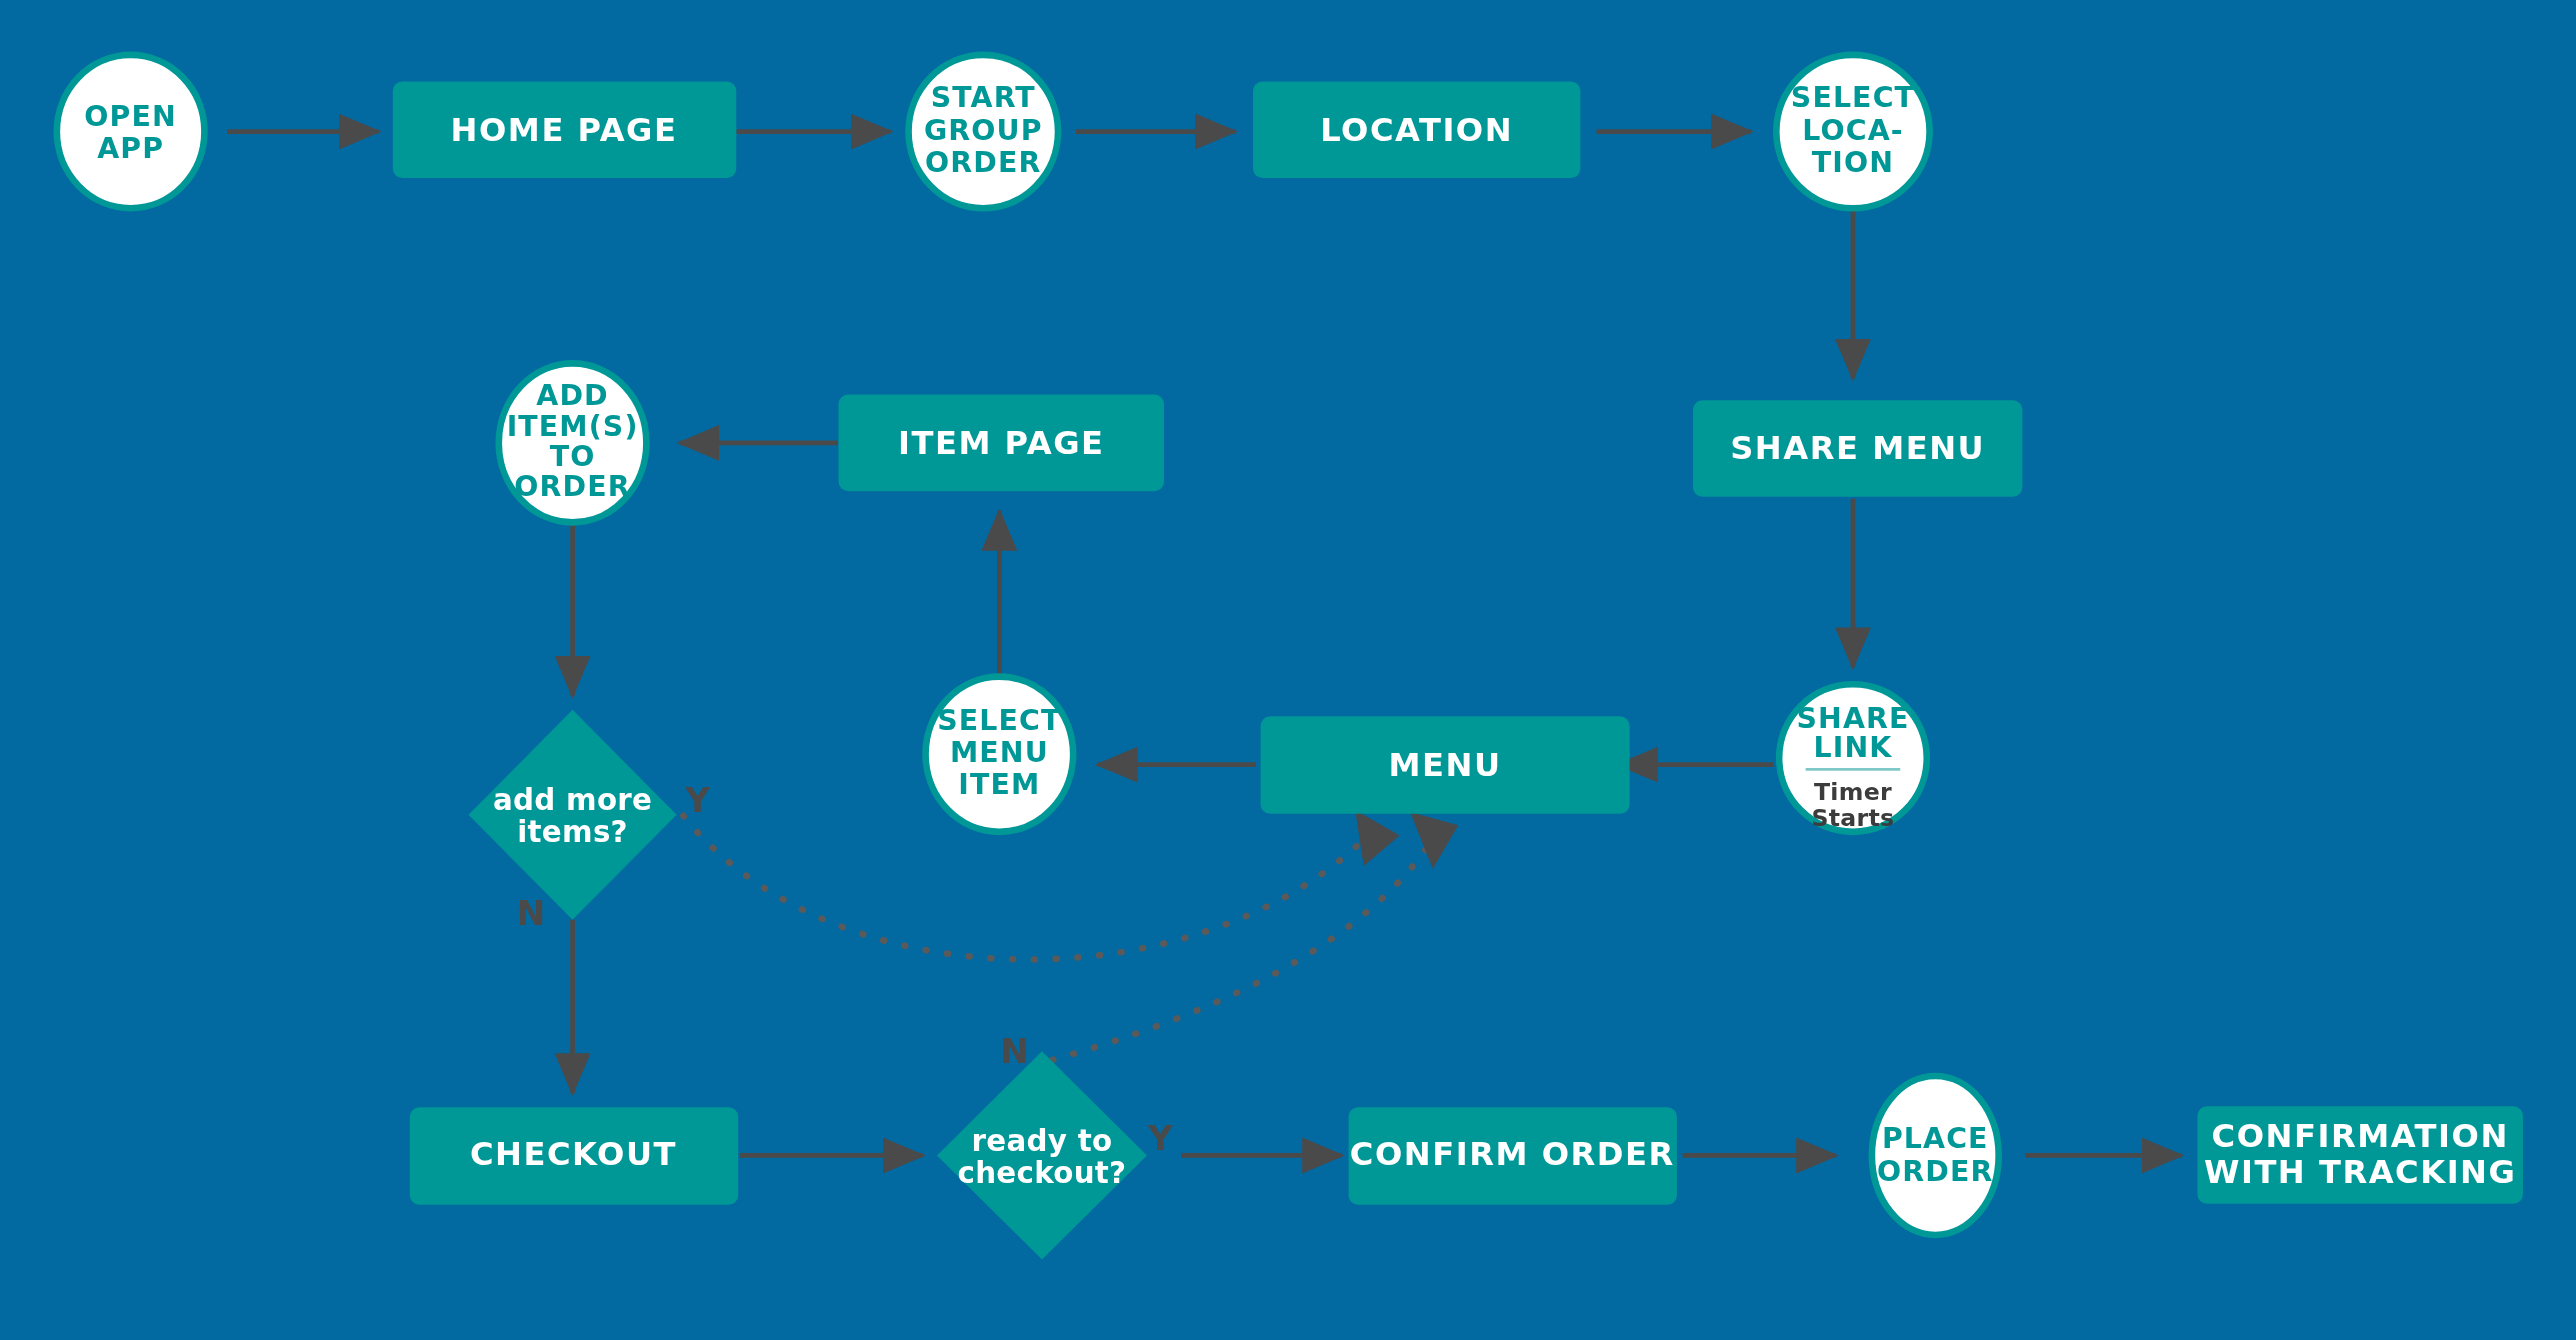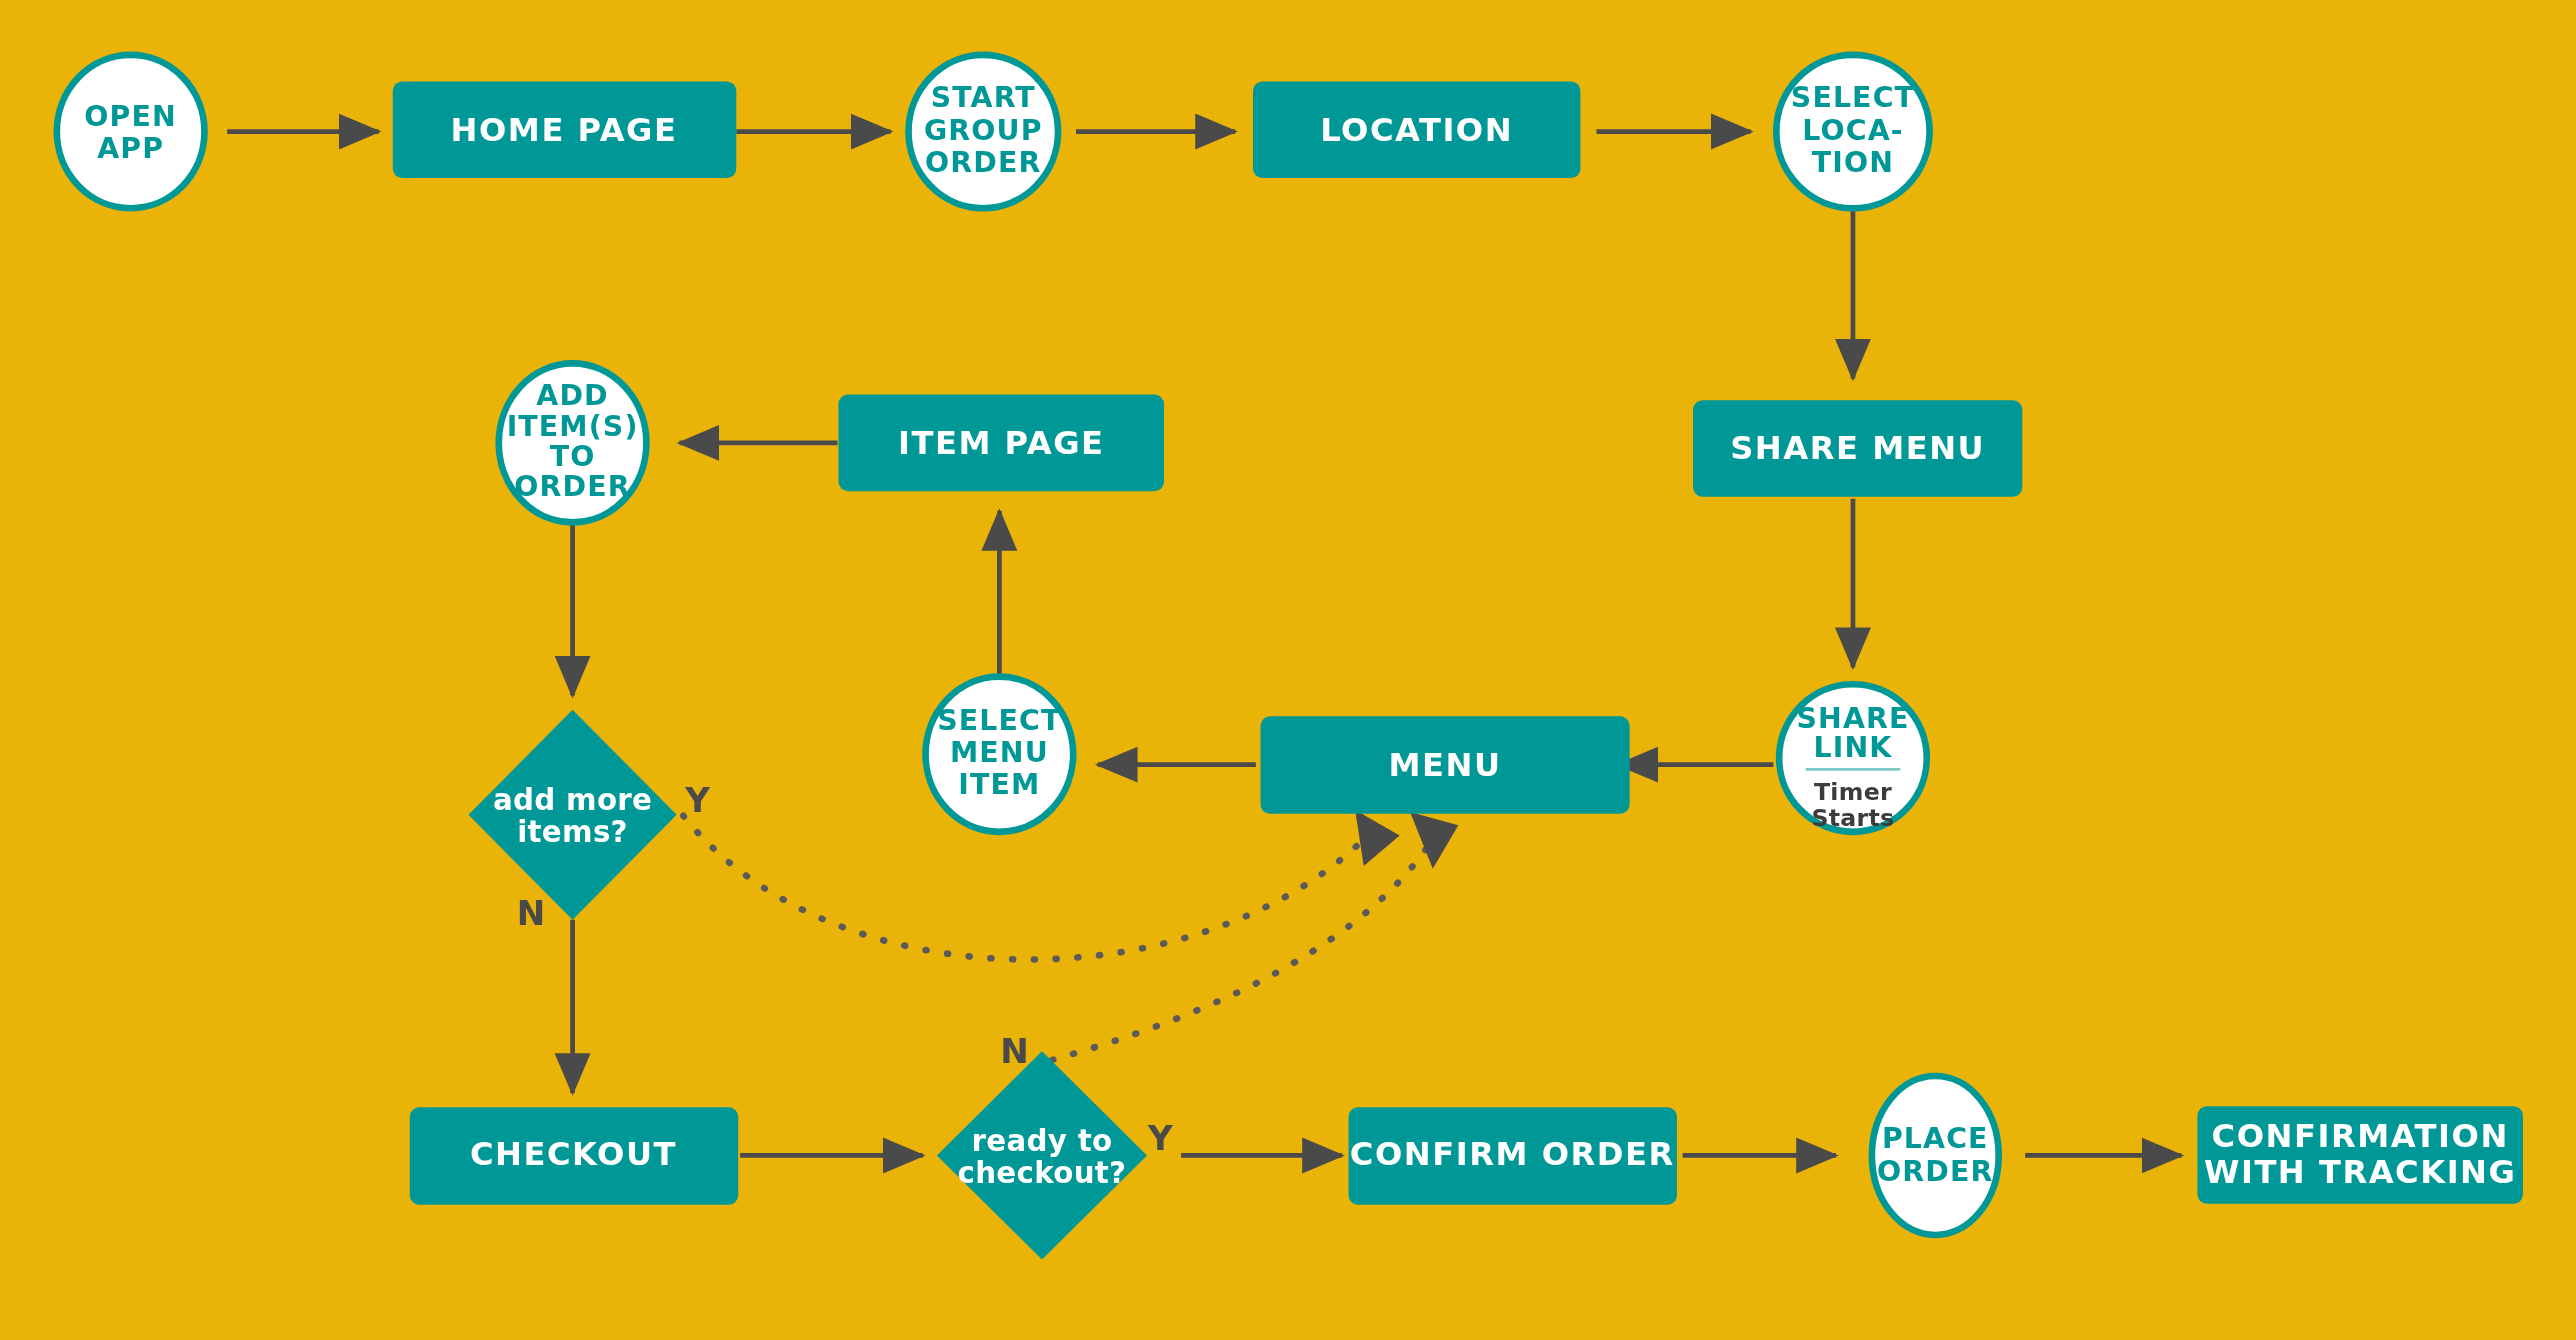--- a/index.html
+++ b/index.html
@@ -7,21 +7,21 @@
     padding: 0;
     background: #000000;
     width: 2576px;
     height: 1340px;
     overflow: hidden;
   }
   #canvas {
     position: relative;
     width: 2576px;
     height: 1340px;
-    background: #eab308;
+    background: #0369a1;
     font-family: "DejaVu Sans", "Liberation Sans", sans-serif;
   }
   svg#flow {
     position: absolute;
     left: 0;
     top: 0;
     width: 2576px;
     height: 1340px;
   }
   .node-text {

